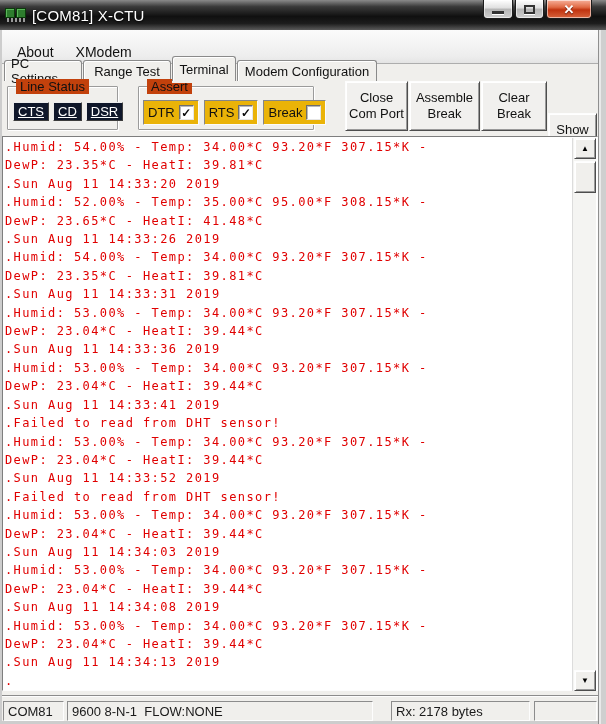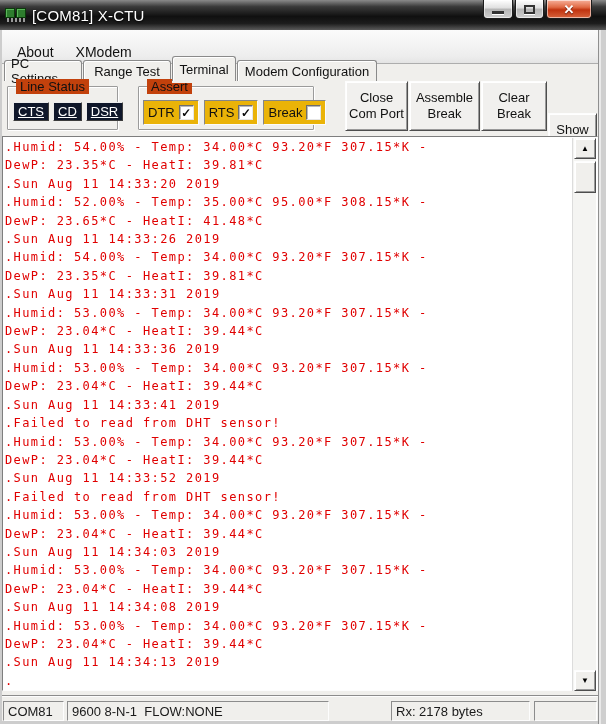--- a/index.html
+++ b/index.html
@@ -142,21 +142,21 @@
   .status-sep { position:absolute; left:0; top:665px; width:100%; height:2px;
     border-top:1px solid #8c8c8c; border-bottom:1px solid #fdfdfd; }
   .statusbar { position:absolute; left:0; top:671px; width:100%; height:20px; }
   .status-panel {
     position:absolute; top:0; height:20px; background:#f0efec;
     border:1px solid; border-color:#8c8c8c #fdfdfd #fdfdfd #8c8c8c;
     font-size:13px; color:#1a1a1a; display:flex; align-items:center;
     padding-left:4px; white-space:pre; overflow:hidden;
   }
   .status-panel:nth-child(1){ left:1px;  width:61px; }
-  .status-panel:nth-child(2){ left:65px; width:262px; }
+  .status-panel:nth-child(2){ left:65px; width:306px; }
   .status-panel:nth-child(3){ left:389px;width:139px; }
   .status-panel:nth-child(4){ left:532px;width:63px; }
 </style>
 </head>
 <body>
 
 <div class="window">
 
   <div class="titlebar">
     <div class="app-icon">

